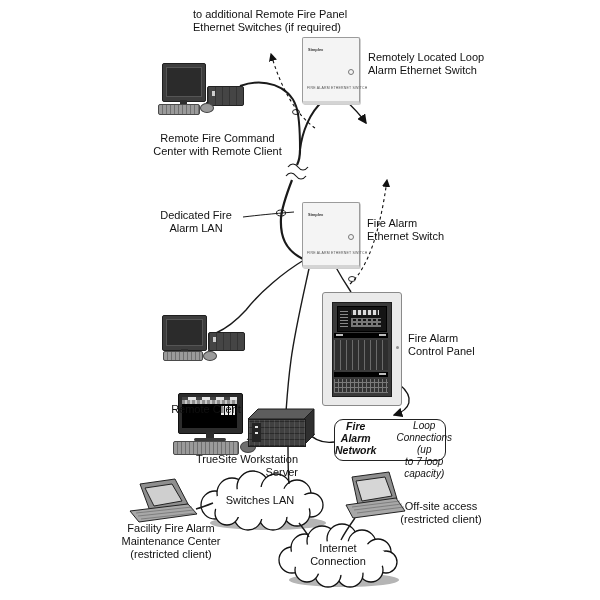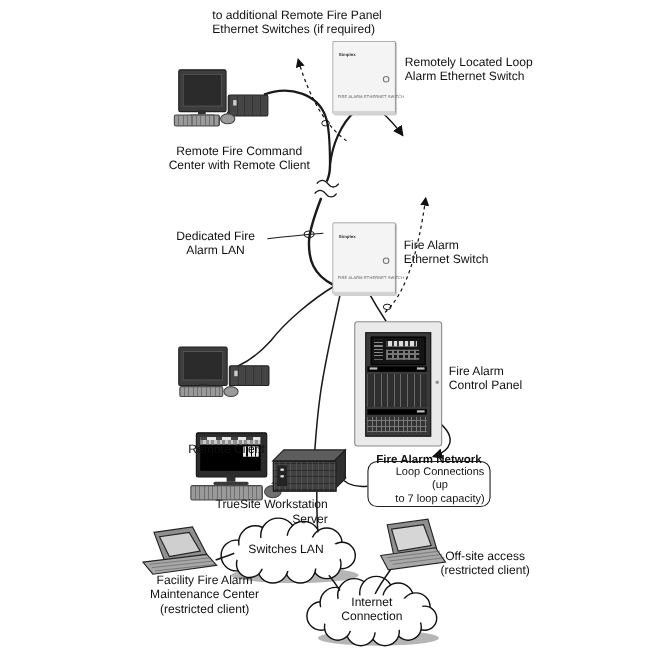--- a/index.html
+++ b/index.html
@@ -59,21 +59,21 @@
                               repeating-linear-gradient(0deg,#ececec 0 3px,#000 3px 4px);}
   
   .server{left:248px;top:419px;width:56px;height:26px;background:#414141;border:1px solid #1c1c1c;
           background-image:repeating-linear-gradient(90deg,rgba(255,255,255,.10) 0 1px,transparent 1px 5px),
                            repeating-linear-gradient(0deg,rgba(0,0,0,.35) 0 1px,transparent 1px 6px);}
   .server .bay{position:absolute;left:3px;top:3px;width:9px;height:19px;background:#242424;}
   .server .led1,.server .led2{position:absolute;left:6px;width:3px;height:2px;background:#e8e8e8;}
   .server .led1{top:6px;} .server .led2{top:12px;}
   
   .callout{left:334px;top:419px;width:110px;height:40px;background:#fff;border:1.5px solid #222;border-radius:9px;
-           display:flex;flex-direction:column;justify-content:flex-end;}
+           display:flex;flex-direction:row;justify-content:space-between;font-style:italic;}
   .callout .t{font-size:10.5px;font-weight:bold;text-align:center;line-height:12px;}
   .callout .b{font-size:10px;text-align:center;line-height:12px;white-space:pre-line;margin-left:20px;}
 </style>
 </head>
 <body>
 
 <div id="stage">
 
   <svg class="layer" width="600" height="600" viewBox="0 0 600 600">
     <defs>
@@ -284,17 +284,17 @@
   <div class="lbl" style="left:408px;top:332px;">Fire Alarm
 Control Panel</div>
   <div class="lbl ctr" style="left:156px;top:361px;width:100px;margin-top:42px;">Remote Client</div>
   <div class="lbl ctr" style="left:178px;top:453px;width:120px;text-align:right;">TrueSite Workstation
 Server</div>
   <div class="lbl ctr" style="left:210px;top:494px;width:100px;">Switches LAN</div>
   <div class="lbl ctr" style="left:288px;top:542px;width:100px;">Internet
 Connection</div>
   <div class="lbl ctr" style="left:391px;top:500px;width:100px;">Off-site access
 (restricted client)</div>
-  <div class="lbl ctr" style="left:126px;top:522px;width:120px;">Facility Fire Alarm
+  <div class="lbl ctr" style="left:111px;top:522px;width:120px;">Facility Fire Alarm
 Maintenance Center
 (restricted client)</div>
 
 </div>
 
 </body></html>

